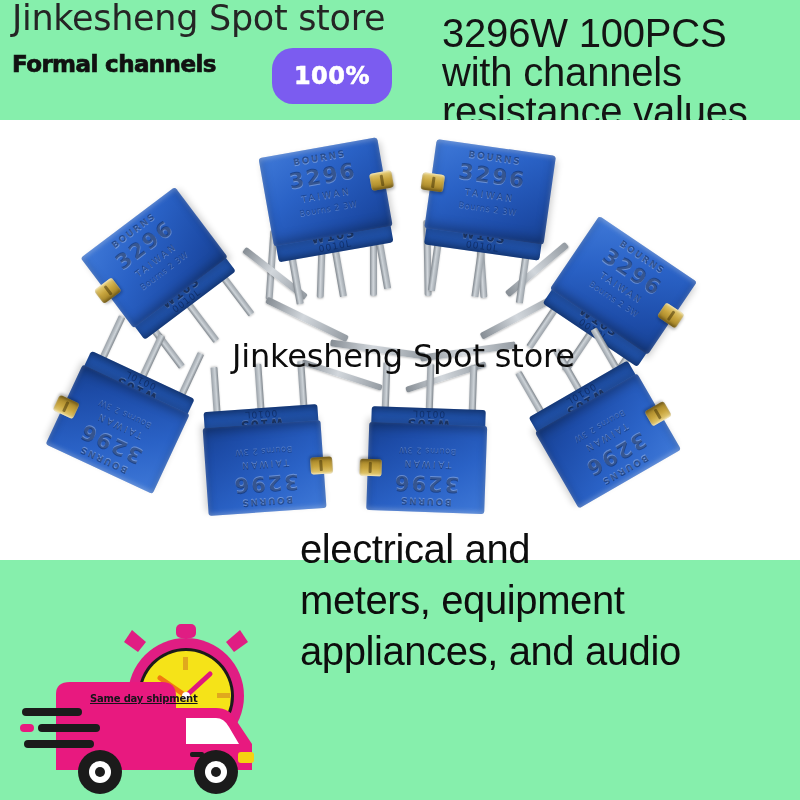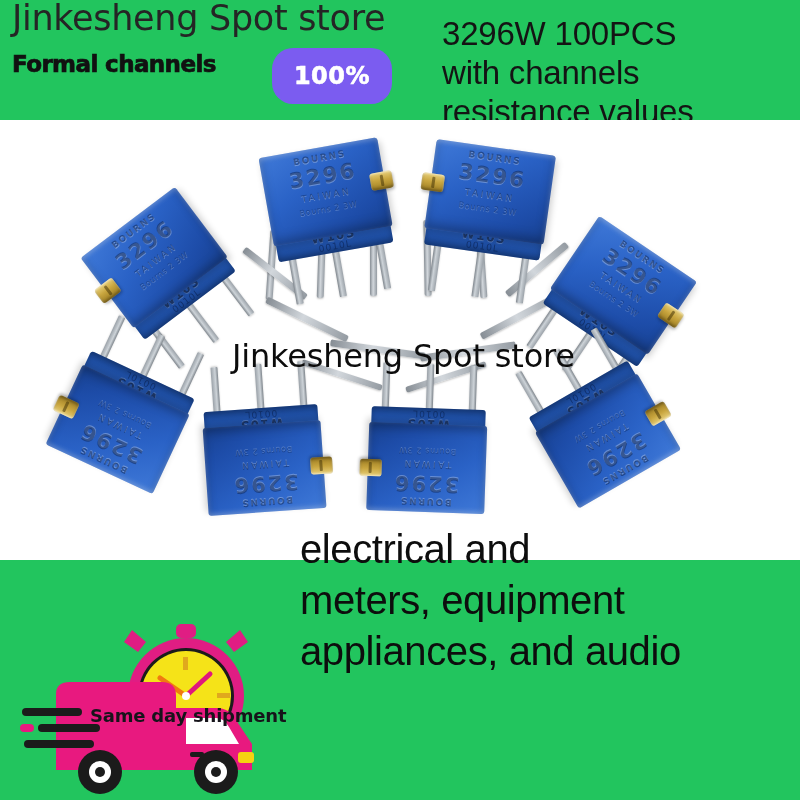--- a/index.html
+++ b/index.html
@@ -4,21 +4,21 @@
 <style>
   html, body {
     margin: 0;
     padding: 0;
     background: #ffffff;
   }
   #page {
     position: relative;
     width: 800px;
     height: 800px;
-    background: #22c55e;
+    background: #86efac;
     overflow: hidden;
     font-family: "DejaVu Sans", sans-serif;
   }
 
   
   #store-title {
     position: absolute;
     left: 12px;
     top: -2px;
     font-family: "DejaVu Sans", sans-serif;
@@ -61,21 +61,21 @@
     -webkit-text-stroke: 0.6px #ffffff;
   }
 
   
   #headline {
     position: absolute;
     left: 442px;
     top: 14px;
     width: 352px;
     font-family: "Liberation Sans", sans-serif;
-    font-size: 33px;
+    font-size: 40px;
     font-weight: 400;
     line-height: 39px;
     color: #141414;
     letter-spacing: -0.2px;
   }
 
   
   #description {
     position: absolute;
     left: 300px;
@@ -250,28 +250,29 @@
     position: absolute;
     left: 20px;
     top: 612px;
     width: 300px;
     height: 188px;
     z-index: 20;
   }
   #ship-label {
     position: absolute;
     left: 70px;
-    top: 93px;
-    font-family: "DejaVu Sans", sans-serif;
-    font-size: 18px;
+    top: 81px;
+    font-family: "DejaVu Sans", sans-serif;
+    font-size: 10px;
     font-weight: 700;
     color: #16141a;
     white-space: nowrap;
     z-index: 6;
     letter-spacing: -0.2px;
+    text-decoration: underline;
   }
 </style>
 </head>
 <body>
 
 <div id="page">
 
   <div id="store-title">Jinkesheng Spot store</div>
   <div id="formal-channels">Formal channels</div>
   <div id="pct-badge">

